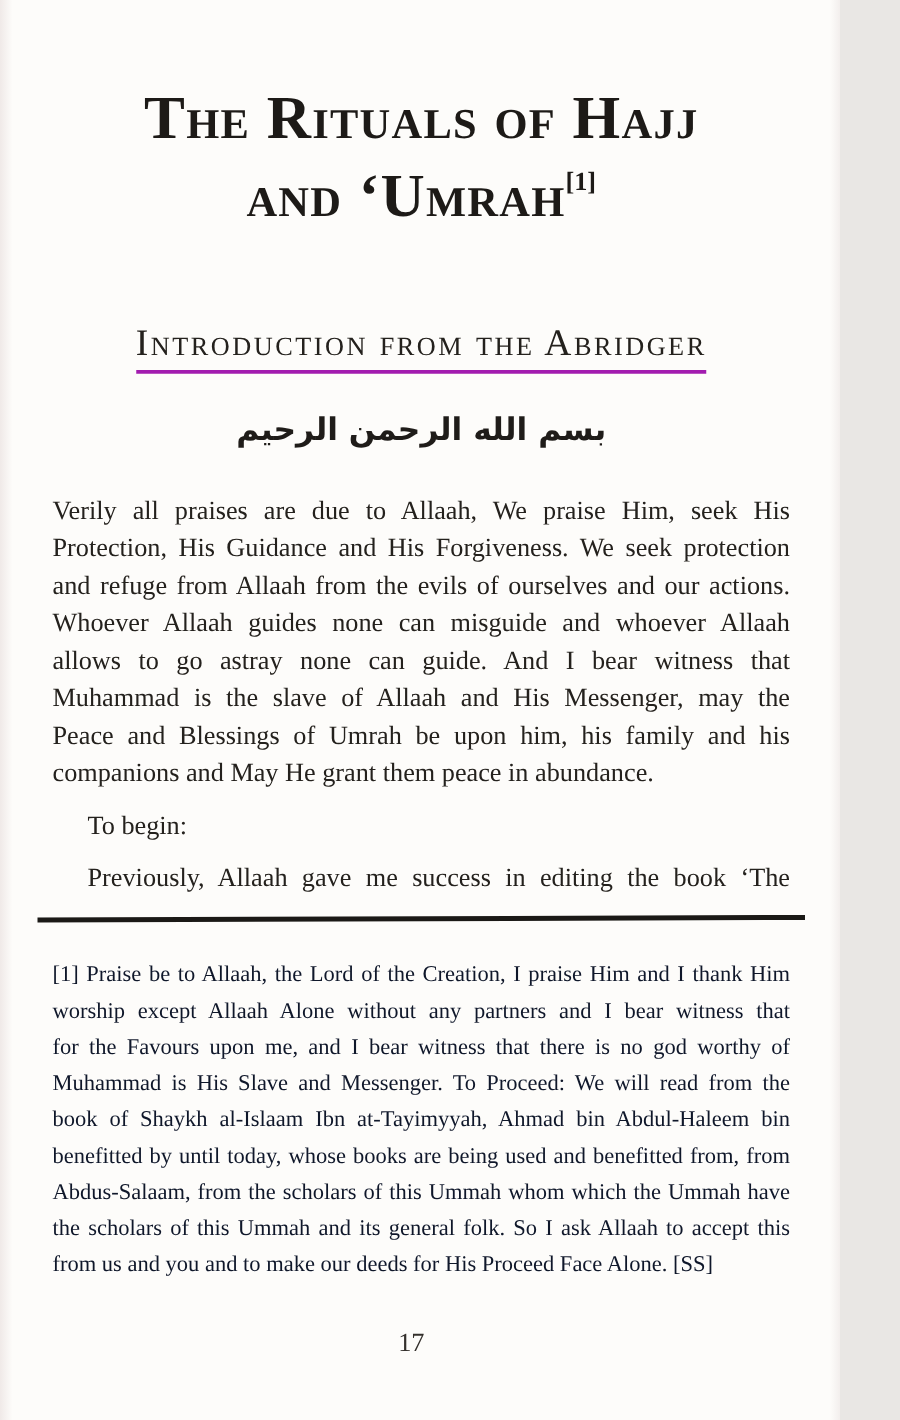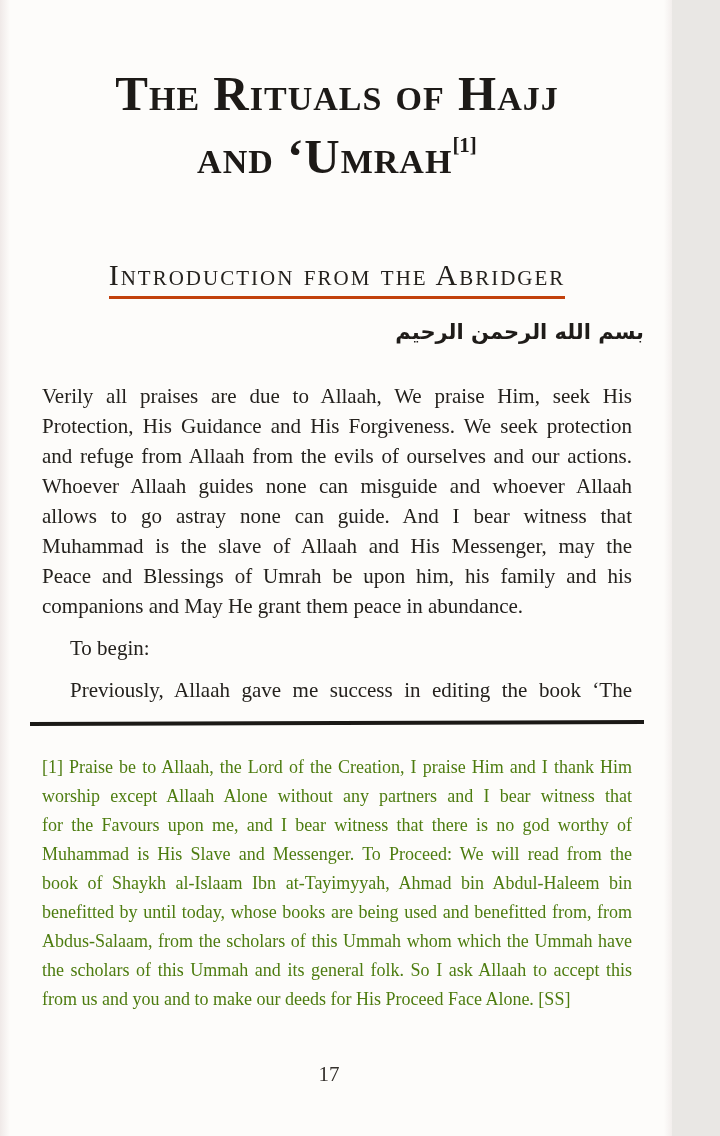--- a/index.html
+++ b/index.html
@@ -63,48 +63,49 @@
     text-align: center;
     font-size: 30px;
     line-height: 34px;
     font-weight: 400;
     font-variant: small-caps;
     letter-spacing: 2px;
     color: #24211d;
   }
   h2.heading .underlined {
     display: inline-block;
-    border-bottom: 3px solid #c2410c;
+    border-bottom: 3px solid #a21caf;
     padding-bottom: 4px;
     white-space: nowrap;
   }
 
   .basmala {
-    margin-top: 14px;
-    font-size: 21px;
+    margin-top: 26px;
+    text-align: center;
+    font-size: 25px;
     line-height: 38px;
     font-weight: bold;
     font-family: "DejaVu Sans", sans-serif;
     color: #1f1c19;
   }
 
   .body-text { margin-top: 30px; font-size: 21px; line-height: 30px; color: #24211d; }
   .para { margin: 12px; }
   .line { text-align: justify; text-align-last: justify; }
   .line--end { text-align-last: left; }
   .para.indent .line:first-child { text-indent: 28px; }
 
   .rule {
     margin-top: 16px;
     height: 4px;
     background: #1b1916;
     transform: rotate(-0.2deg);
   }
 
-  .footnote { margin-top: 28px; font-size: 18px; line-height: 29px; color: #4d7c0f; }
+  .footnote { margin-top: 28px; font-size: 18px; line-height: 29px; color: #0f172a; }
 
   .pagenum {
     position: absolute;
     top: 1062px; left: 0; right: 14px;
     text-align: center;
     font-size: 21px;
     color: #34302c;
   }
 </style>
 </head>

